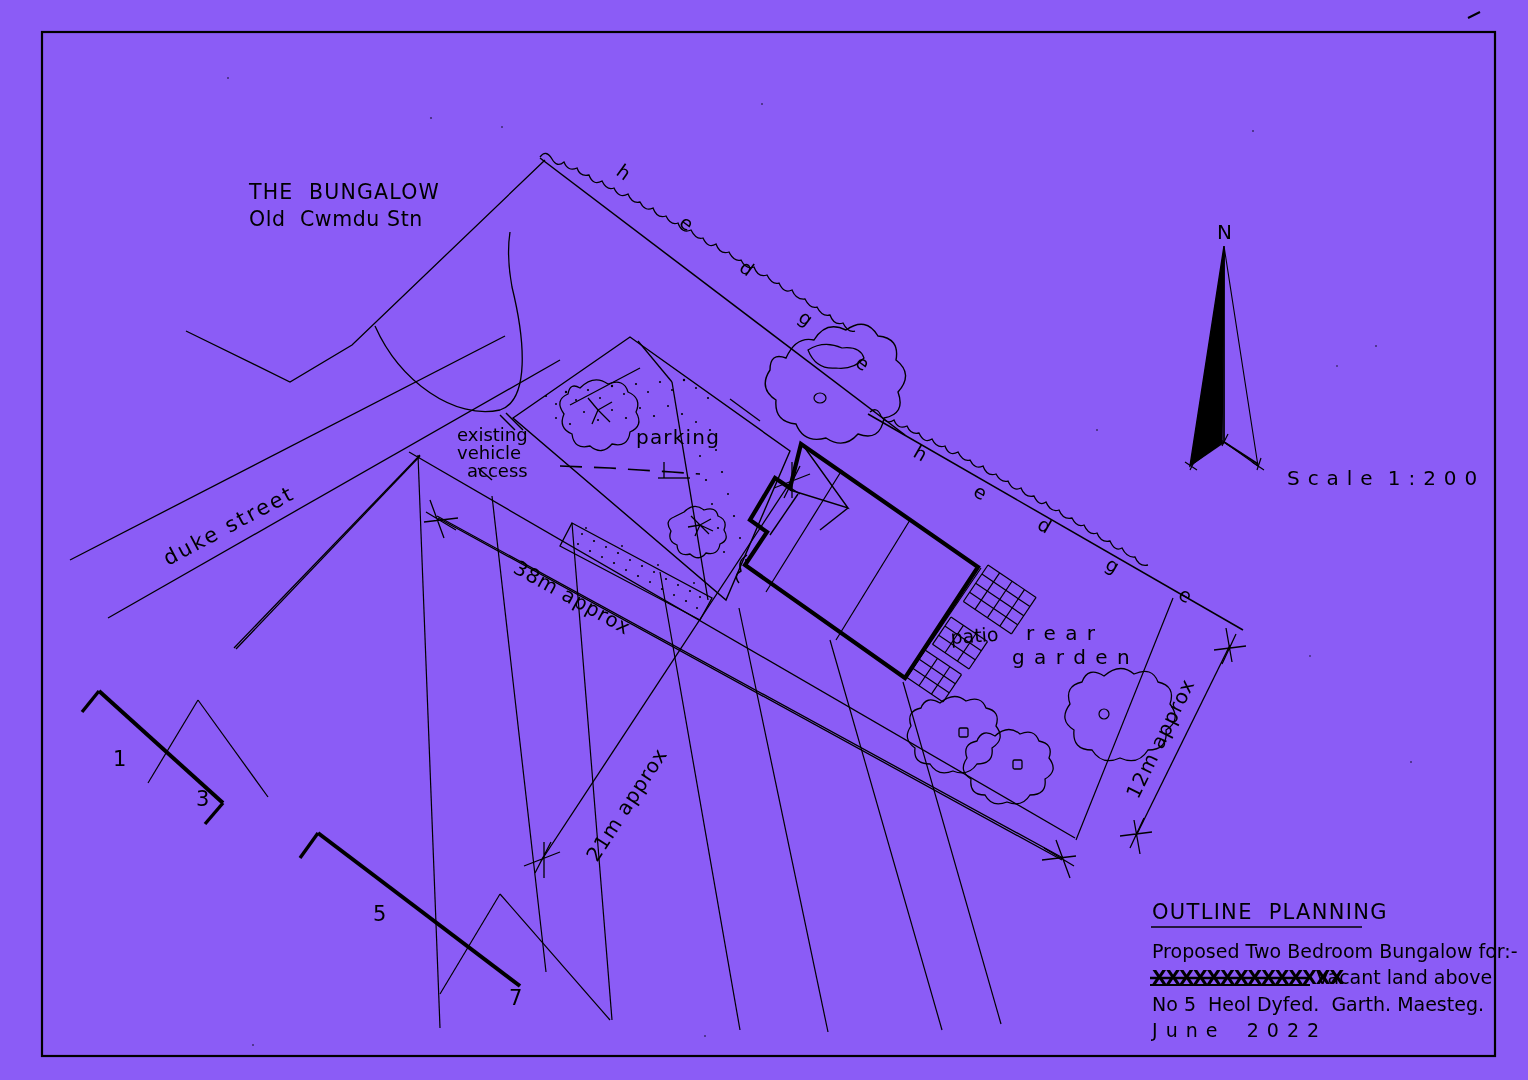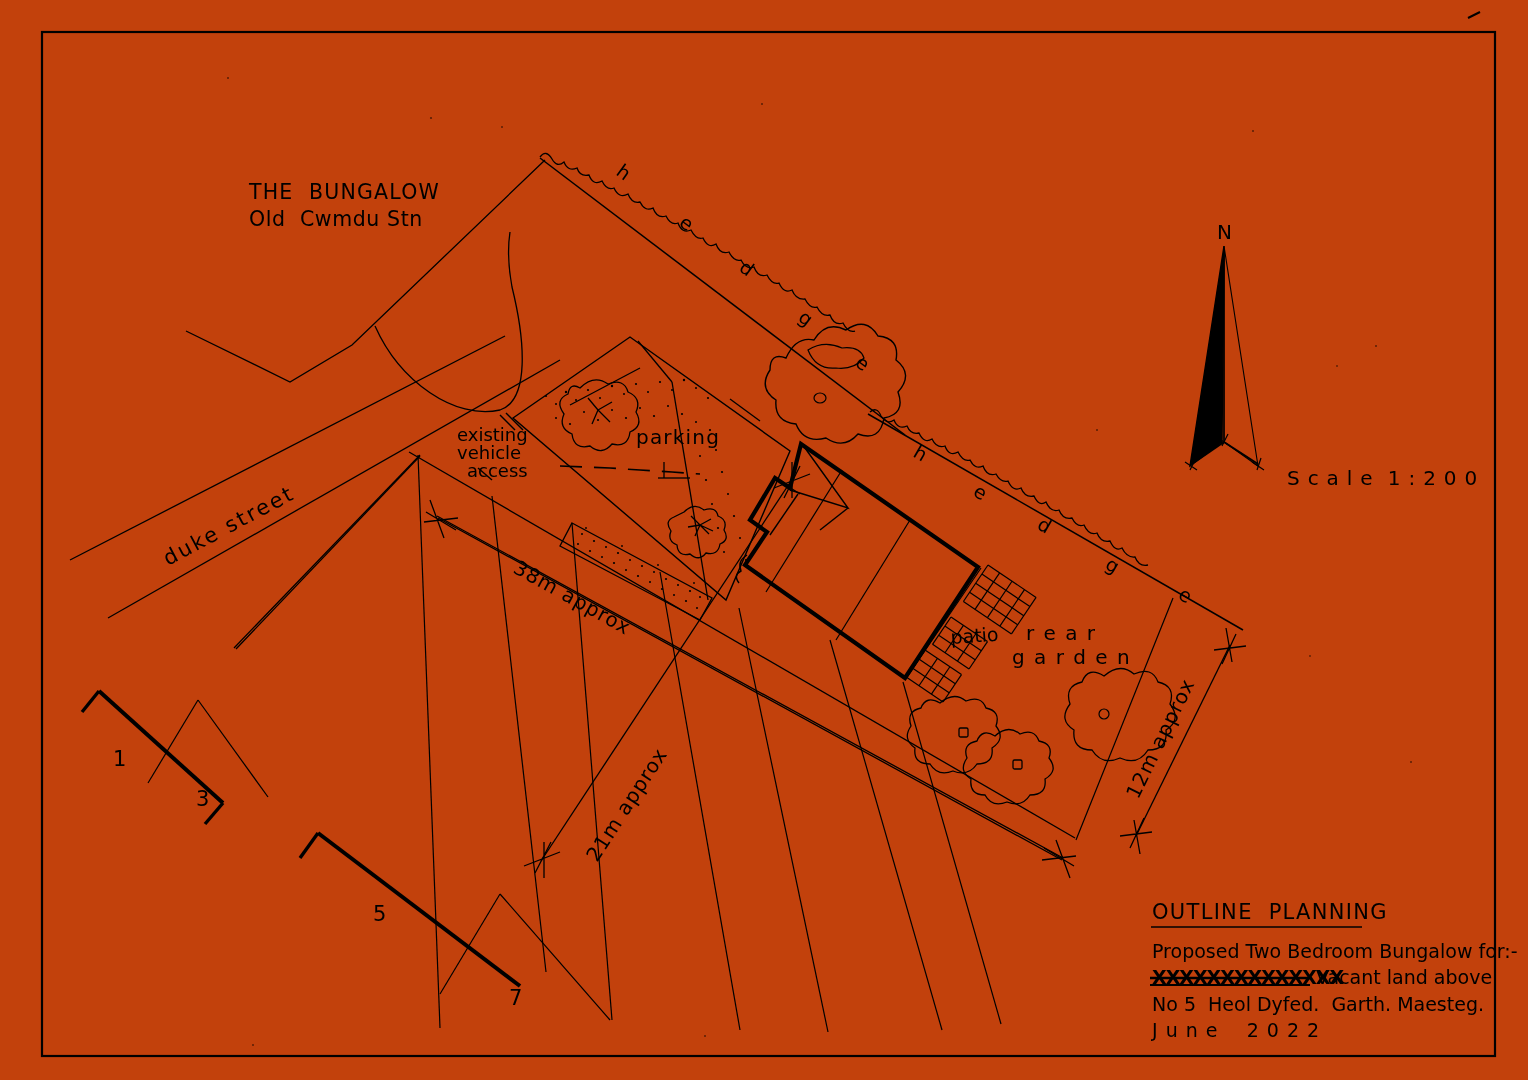--- a/index.html
+++ b/index.html
@@ -7,21 +7,21 @@
     padding: 0;
     background: #ffffff;
   }
   body {
     font-family: "Liberation Sans", sans-serif;
   }
   #page {
     position: relative;
     width: 1528px;
     height: 1080px;
-    background: #c2410c;
+    background: #8b5cf6;
     overflow: hidden;
   }
   #plan-svg {
     position: absolute;
     left: 0;
     top: 0;
     width: 1528px;
     height: 1080px;
   }
   .hand {

